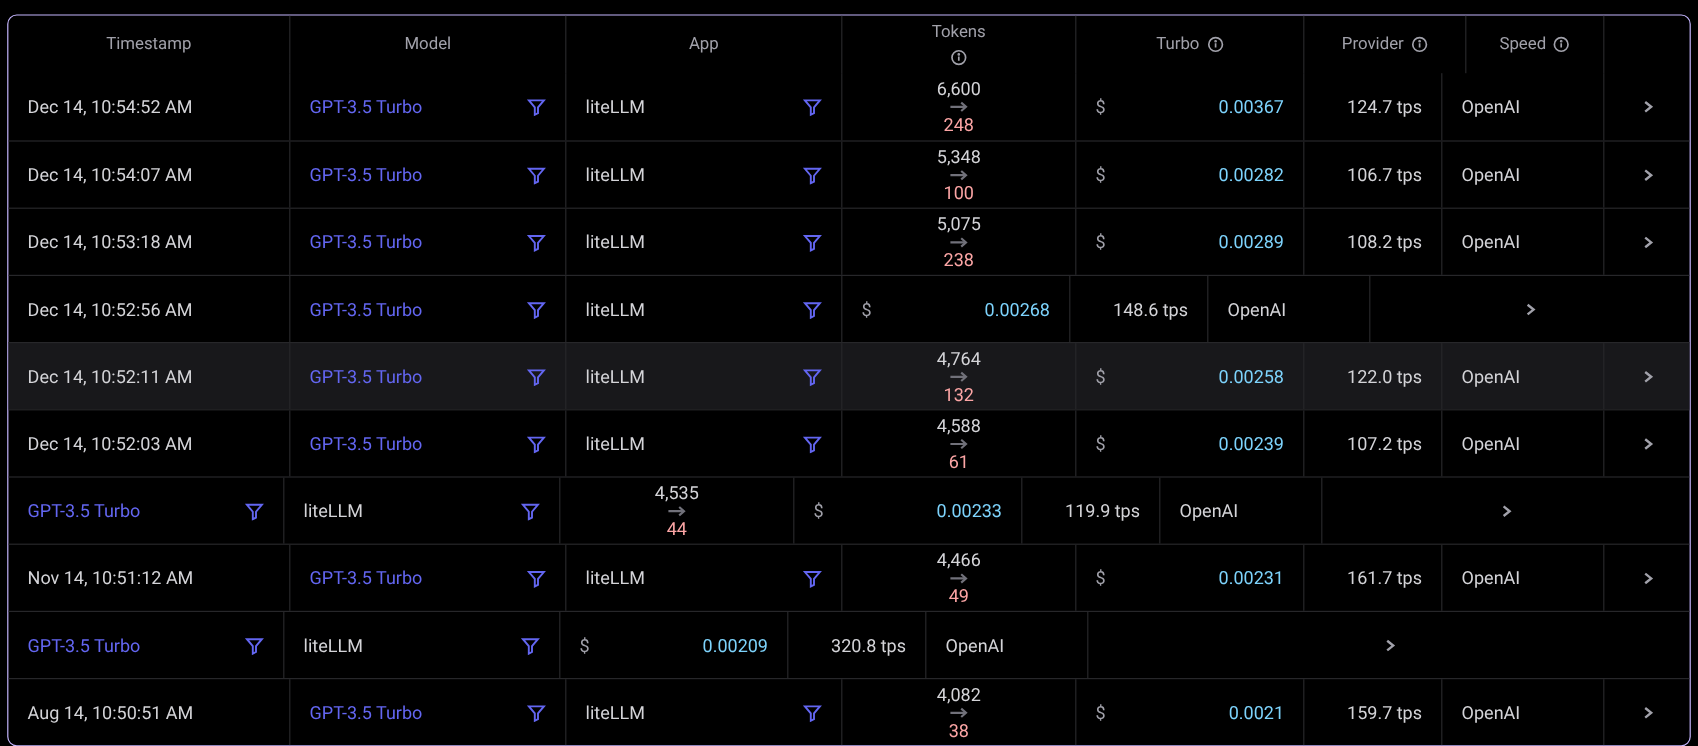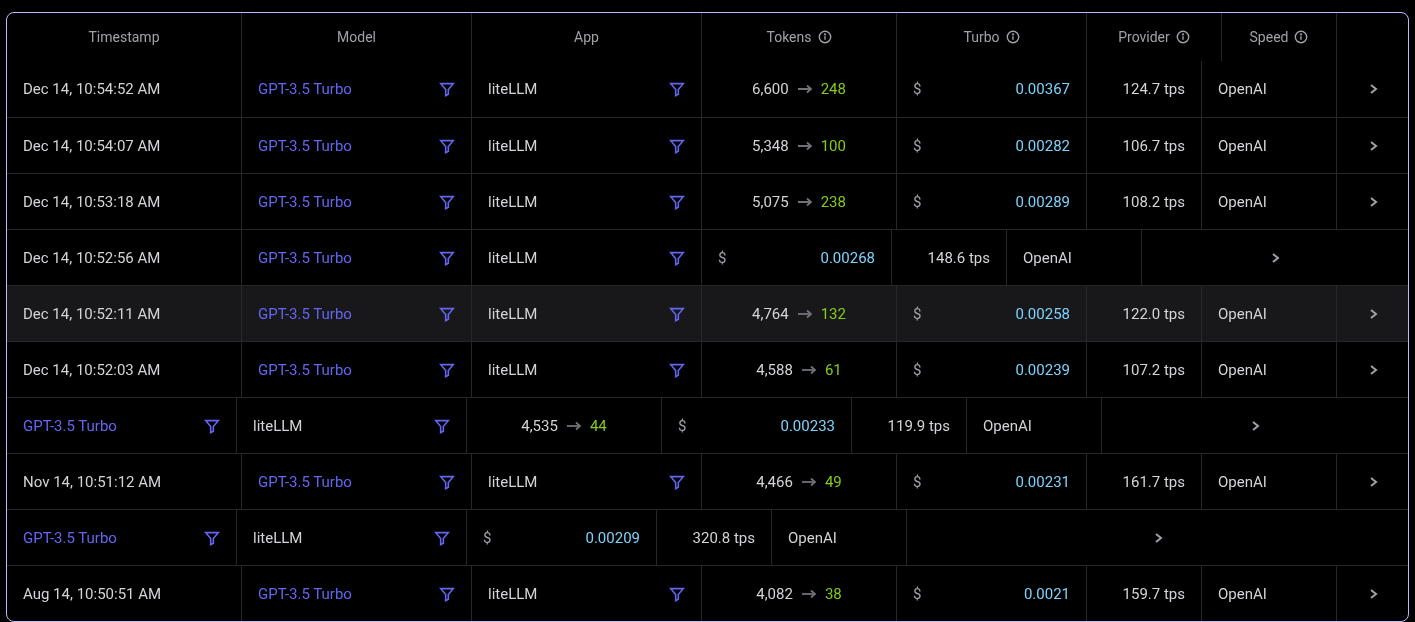--- a/index.html
+++ b/index.html
@@ -39,21 +39,21 @@
     display: flex;
     align-items: center;
     padding: 0 16px;
     flex-shrink: 0;
   }
   .cell:last-child { border-right: none; }
 
   .c-timestamp { width: 235px; }
   .c-model     { width: 230px; justify-content: space-between; }
   .c-app       { width: 230px; justify-content: space-between; }
-  .c-tokens    { width: 195px; justify-content: center; position: relative; }
+  .c-tokens    { width: 195px; justify-content: center; position: relative; flex-direction: column; }
   .c-cost      { width: 190px; justify-content: space-between; }
   .c-speed     { width: 115px; justify-content: flex-end; }
   .c-provider  { width: 135px; }
   .c-expand    { width: 43px; justify-content: center; flex: 1; }
 
   .header-row .c-timestamp,
   .header-row .c-model,
   .header-row .c-app,
   .header-row .c-tokens,
   .header-row .c-cost,
@@ -69,21 +69,21 @@
     text-underline-offset: 3px;
     cursor: pointer;
   }
 
   .filter-icon svg { width: 16px; height: 16px; stroke: #6366f1; fill: none; stroke-width: 1.8; display:block; }
   .info-icon svg { width: 14px; height: 14px; stroke: #a1a1aa; fill: none; stroke-width: 1.6; display:block;}
   .chevron-icon svg { width: 14px; height: 14px; stroke: #a1a1aa; fill: none; stroke-width: 2; display:block;}
   .arrow-icon svg { width: 16px; height: 12px; stroke: #71717a; fill: none; stroke-width: 1.8; display:block;}
 
   .token-in { color: #d4d4d8; }
-  .token-out { color: #84cc16; }
+  .token-out { color: #fca5a5; }
   .arrow-wrap { margin: 0 8px; display:flex; align-items:center;}
   .cost-sym { color: #a1a1aa; }
   .cost-val { color: #7dd3fc; }
 </style>
 </head>
 <body>
 
 <svg width="0" height="0" style="position:absolute">
   <defs>
     <g id="ico-filter">

